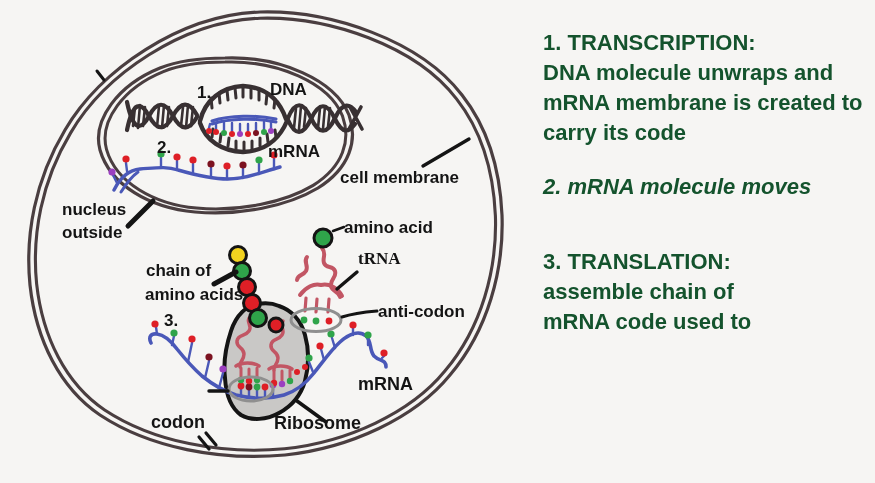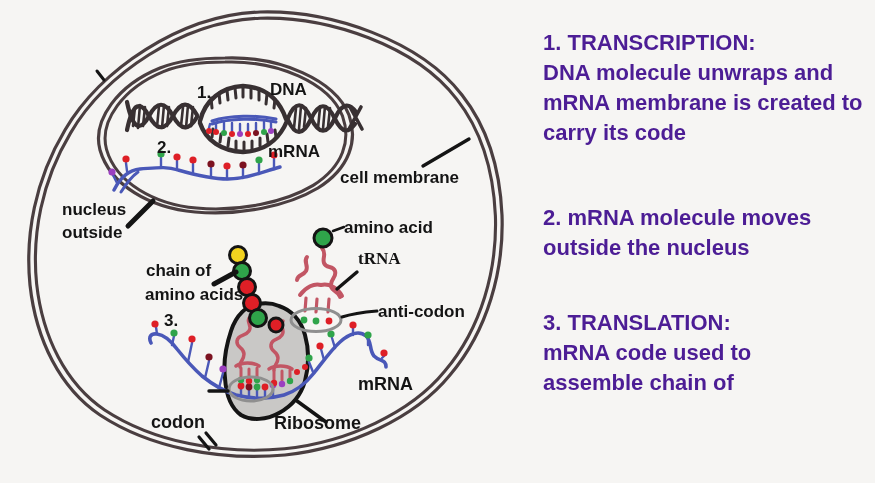--- a/index.html
+++ b/index.html
@@ -24,23 +24,23 @@
   .dk{fill:var(--dot-dark-red,#7c1220);}
   .dy{fill:var(--amino-yellow,#f2d21f);}
   .outlined{stroke:var(--ink,#141414);stroke-width:3;}
 
   .lbl{
     position:absolute;font-weight:700;font-size:17px;color:#141414;
     white-space:nowrap;line-height:1;
   }
   .lbl.big{font-size:18px;}
 
-  .panel{position:absolute;left:543px;top:28px;color:#4c1d95;}
+  .panel{position:absolute;left:543px;top:28px;color:#14532d;}
   .panel .line{font-weight:700;font-size:22px;line-height:30px;white-space:nowrap;}
-  .panel .step2{margin-top:55px;}
+  .panel .step2{margin-top:24px;font-style:italic;}
   .panel .step3{margin-top:45px;}
 </style>
 </head>
 <body>
 
 <div class="stage">
 
 <svg width="875" height="483" viewBox="0 0 875 483">
 
   <g>
@@ -210,21 +210,20 @@
 
   <div class="panel">
     <div class="step step1">
       <div class="line">1. TRANSCRIPTION:</div>
       <div class="line">DNA molecule unwraps and</div>
       <div class="line">mRNA membrane is created to</div>
       <div class="line">carry its code</div>
     </div>
     <div class="step step2">
       <div class="line">2. mRNA molecule moves</div>
-      <div class="line">outside the nucleus</div>
     </div>
     <div class="step step3">
       <div class="line">3. TRANSLATION:</div>
+      <div class="line">assemble chain of</div>
       <div class="line">mRNA code used to</div>
-      <div class="line">assemble chain of</div>
     </div>
   </div>
 </div>
 
 </body></html>

